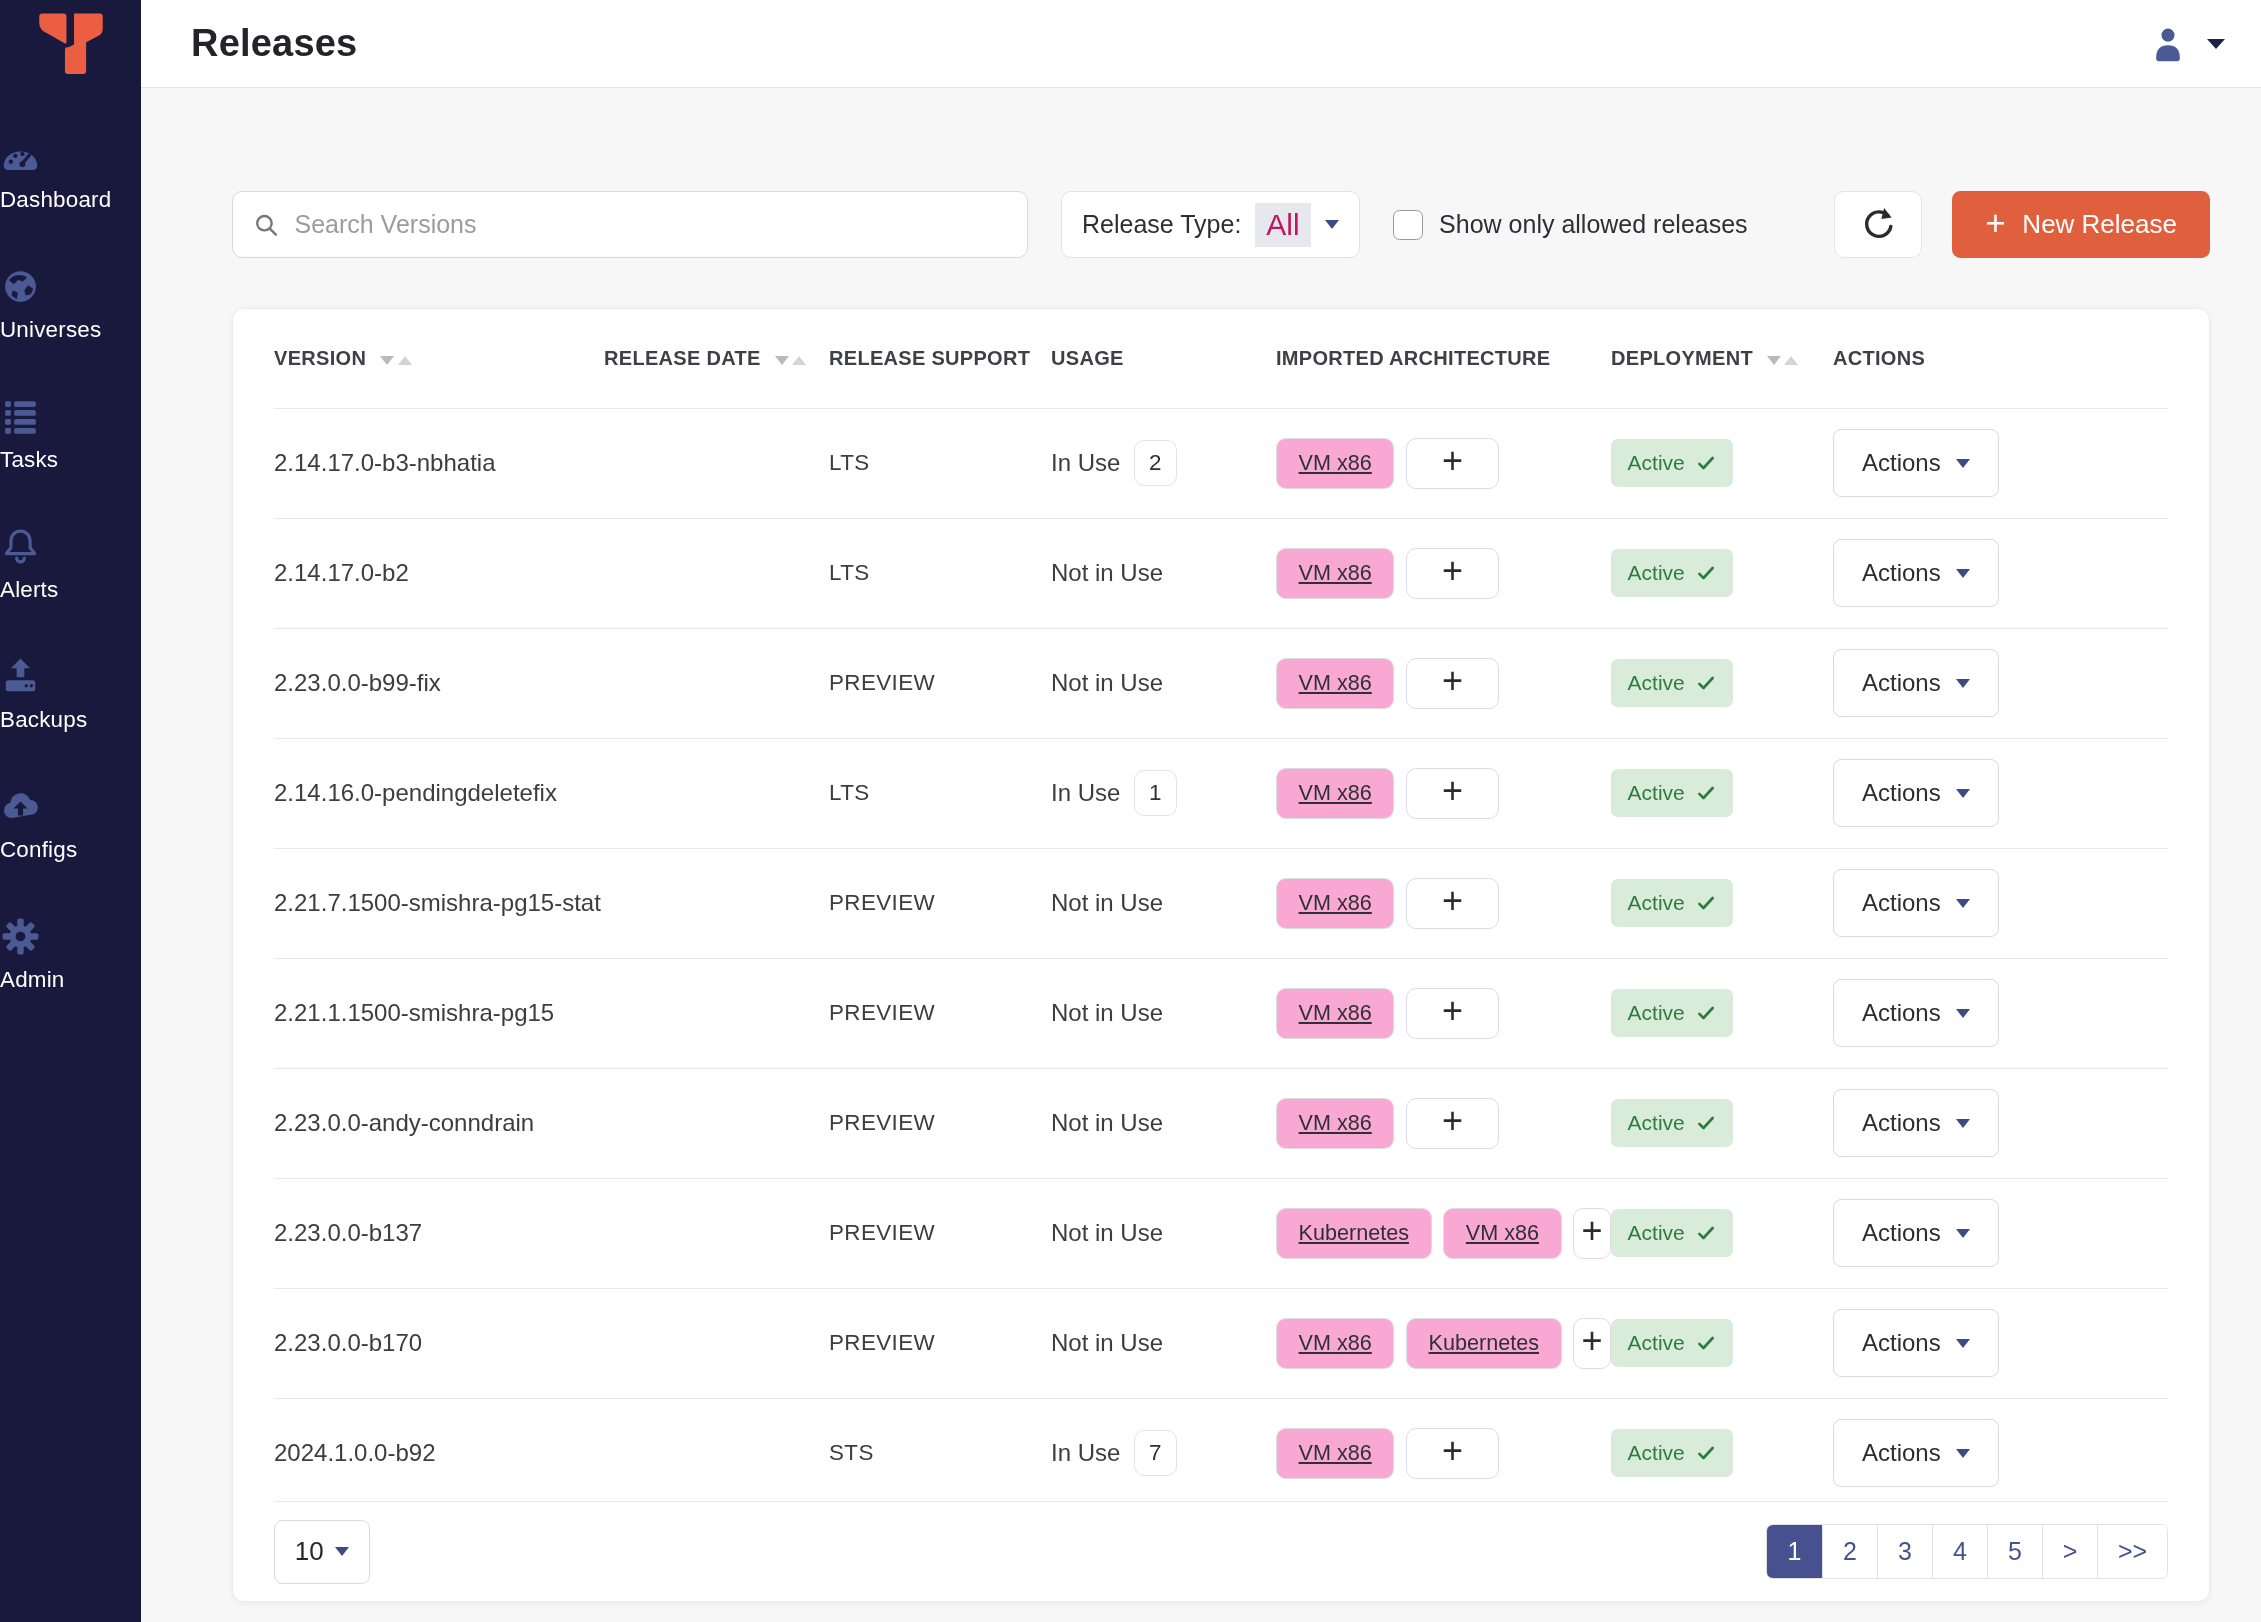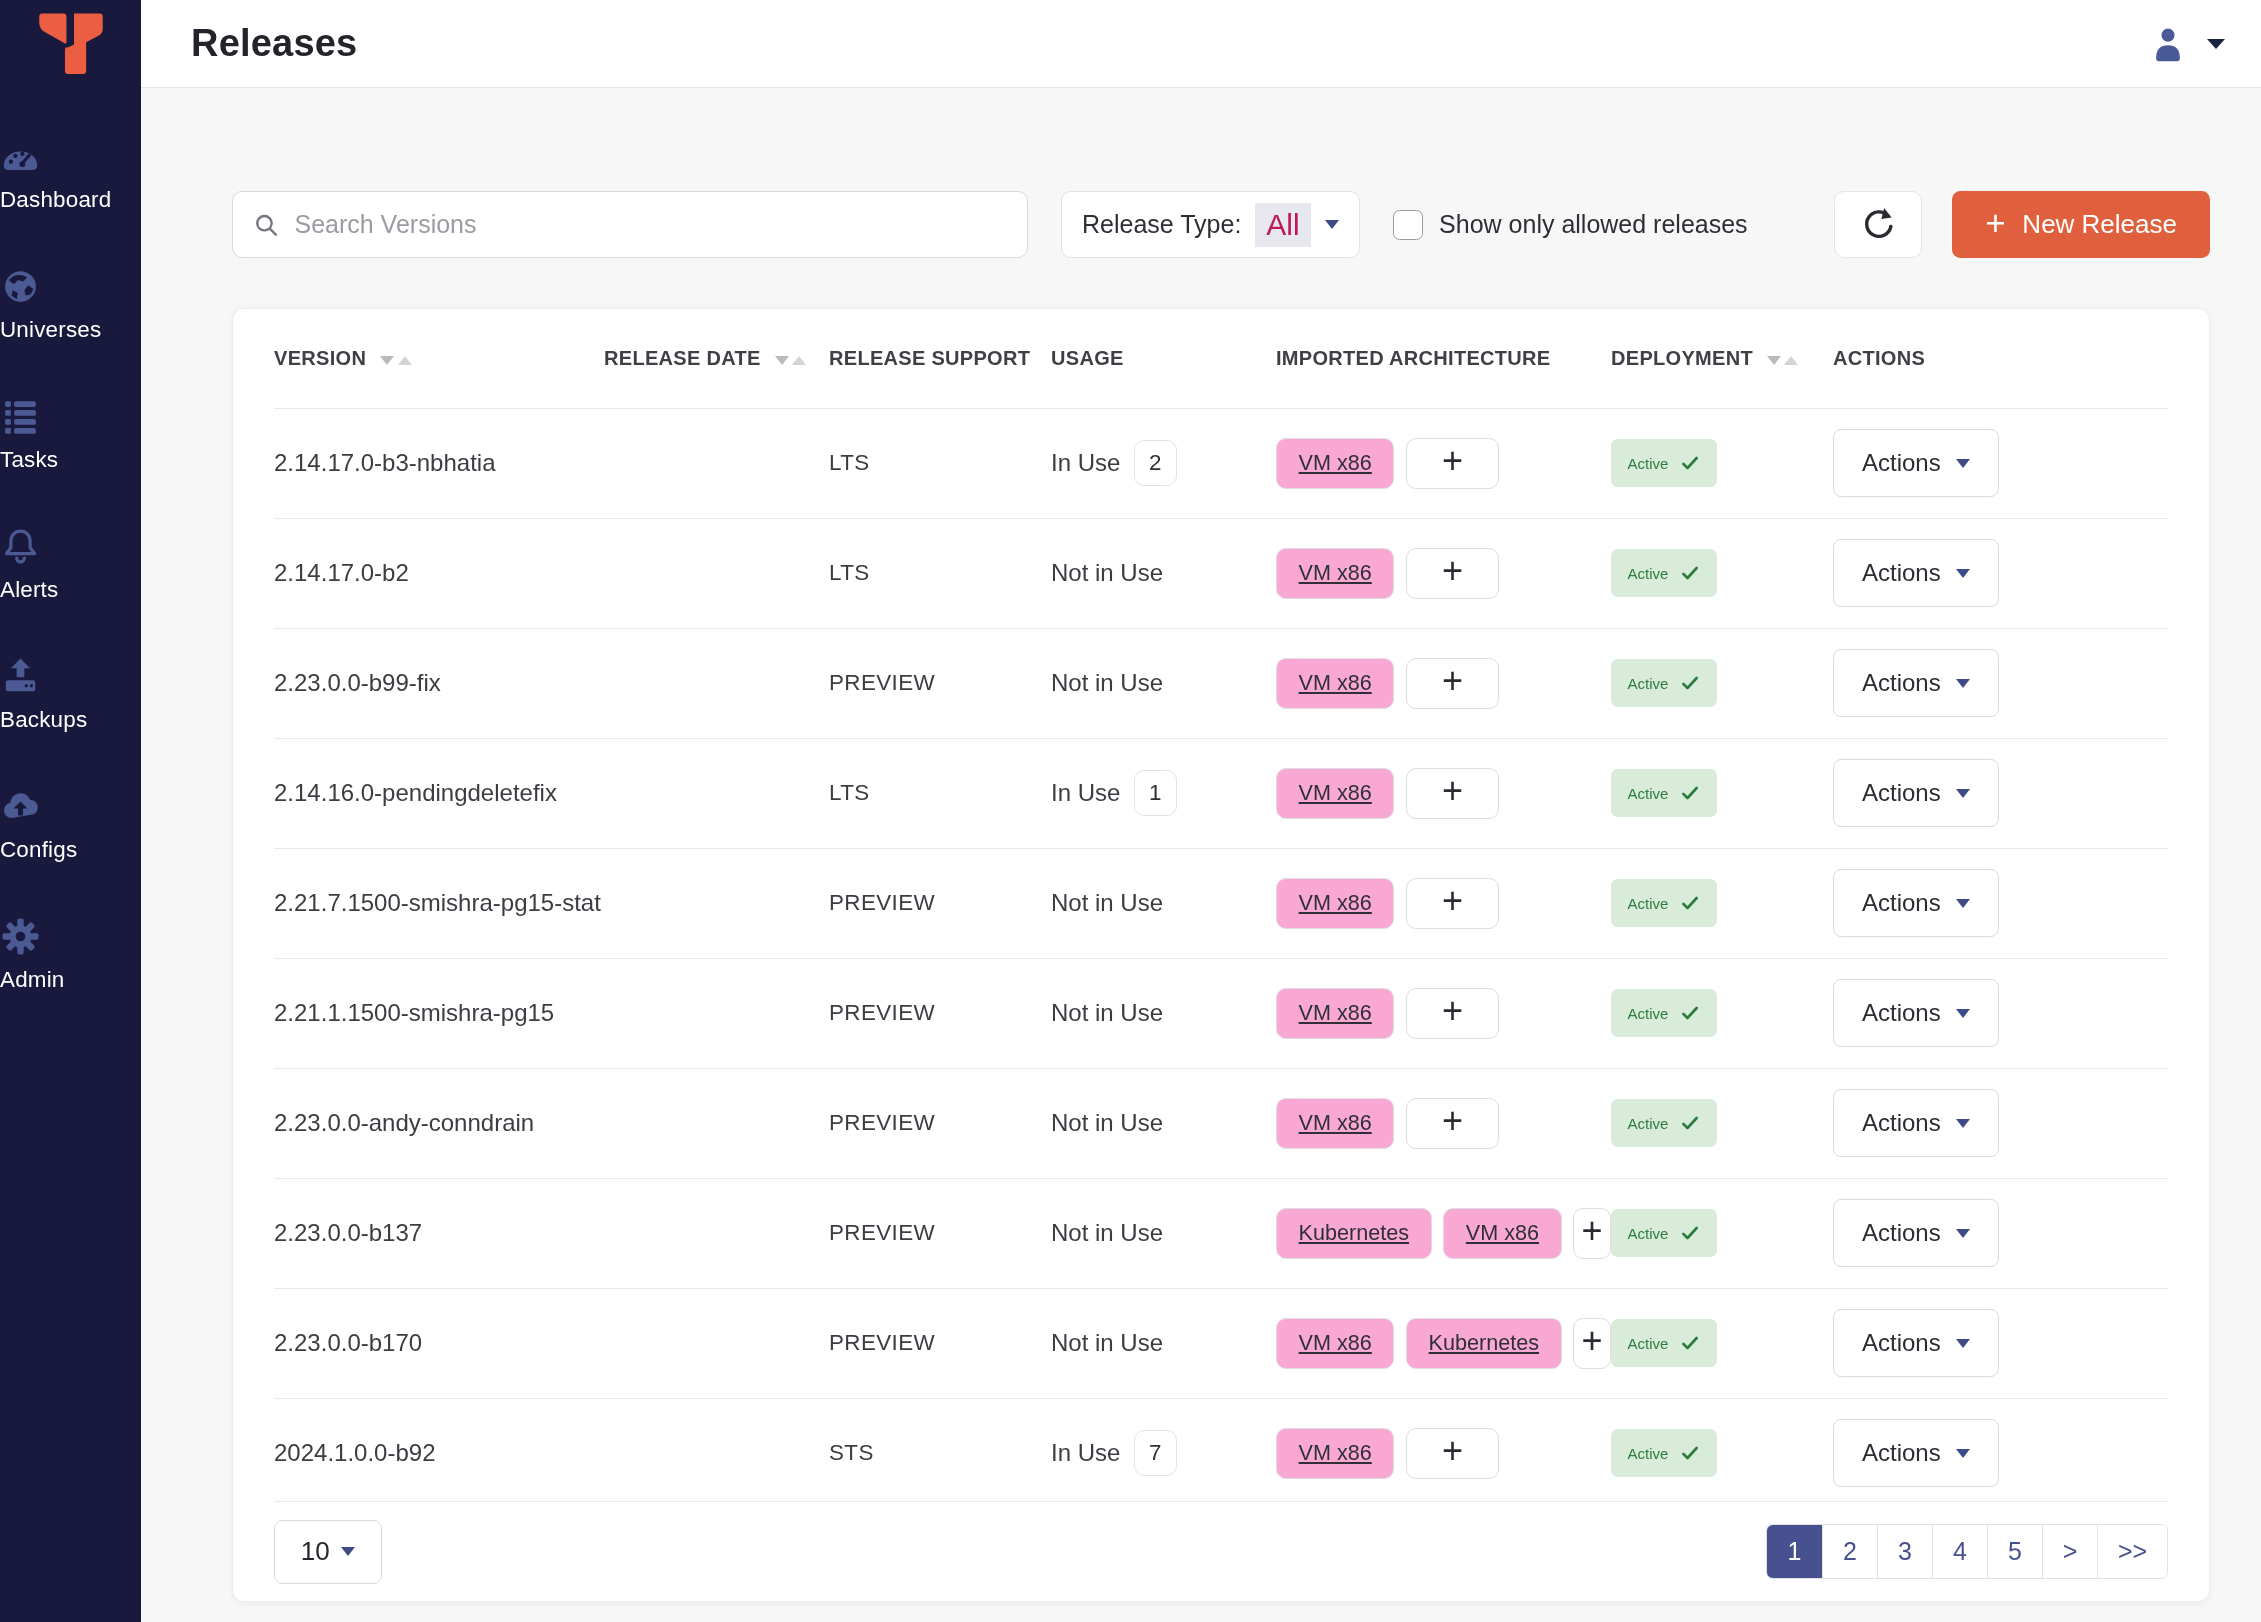--- a/index.html
+++ b/index.html
@@ -49,26 +49,26 @@
   .sort-icons { display:inline-flex; align-items:center; gap:3.3px; margin-left:8.3px; }
   .tri-down { width:0; height:0; border-left:7.5px solid transparent; border-right:7.5px solid transparent; border-top:9px solid #b9b9bf; }
   .tri-up { width:0; height:0; border-left:7.5px solid transparent; border-right:7.5px solid transparent; border-bottom:9px solid #d4d4d8; }
   td { height:109px; border-top:0.8px solid #e9e9ec; font-size:24px; color:#3c3c42; vertical-align:middle; }
   .support-val { font-size:22.4px; letter-spacing:0.4px; }
   .usage-cell { display:flex; align-items:center; gap:13.3px; height:109px; }
   .count-badge { min-width:43px; height:46px; border:1.7px solid #dfe3ea; border-radius:10px; display:inline-flex; align-items:center; justify-content:center; font-size:22.4px; color:#2f2f35; padding:0 8.3px; }
   .arch-cell { display:flex; align-items:center; gap:11.6px; height:109px; }
   .pill { height:51px; padding:0 21.6px; background:#f9a8d4; border:1.7px solid #dcdce3; border-radius:10px; display:inline-flex; align-items:center; font-size:21.6px; color:#2f2f35; white-space:nowrap;text-decoration:underline; }
   .pill-plus { height:51px; width:93px; background:#fff; border:1.7px solid #dcdce3; border-radius:10px; display:inline-flex; align-items:center; justify-content:center; font-size:36px; font-weight:300; color:#2a2a30; cursor:pointer; line-height:1; padding-bottom:5px; }
-  .badge-active { height:48px; padding:0 16.6px; background:#d8ecd9; border-radius:6.6px; display:inline-flex; align-items:center; gap:11.6px; font-size:15px; color:#2e7b40; font-weight:500; }
+  .badge-active { height:48px; padding:0 16.6px; background:#d8ecd9; border-radius:6.6px; display:inline-flex; align-items:center; gap:11.6px; font-size:21px; color:#2e7b40; font-weight:500; }
   .btn-actions { height:68px; padding:0 28px; background:#fff; border:1.7px solid #d9d9de; border-radius:8.3px; display:inline-flex; align-items:center; gap:15px; font-size:24px; color:#2c2c32; cursor:pointer; font-family:"Liberation Sans", sans-serif; }
 
   
   .table-footer { position:absolute; left:41px; right:41px; bottom:0; height:100px; border-top:0.8px solid #e9e9ec; display:flex; align-items:center; justify-content:space-between; }
-  .page-size { height:64px; width:108px; background:#fff; border:1.7px solid #dadade; border-radius:8.3px; display:inline-flex; align-items:center; justify-content:center; gap:11.6px; font-size:26px; color:#26262c; cursor:pointer; }
+  .page-size { height:64px; width:96px; background:#fff; border:1.7px solid #dadade; border-radius:8.3px; display:inline-flex; align-items:center; justify-content:center; gap:11.6px; font-size:26px; color:#26262c; cursor:pointer; }
   .pagination { display:flex; border:0.8px solid #e2e2e6; border-radius:6.6px; overflow:hidden; background:#fff; }
   .page-btn { width:55px; height:53px; display:flex; align-items:center; justify-content:center; font-size:25px; color:#47518f; background:#fff; border:none; border-left:0.8px solid #e2e2e6; cursor:pointer; font-family:"Liberation Sans", sans-serif; }
   .page-btn:first-child { border-left:none; }
   .page-btn.active { background:#47518f; color:#fff; }
   .page-btn.wide { width:70px; }
 </style>
 </head>
 <body>
 
 <div class="app">

